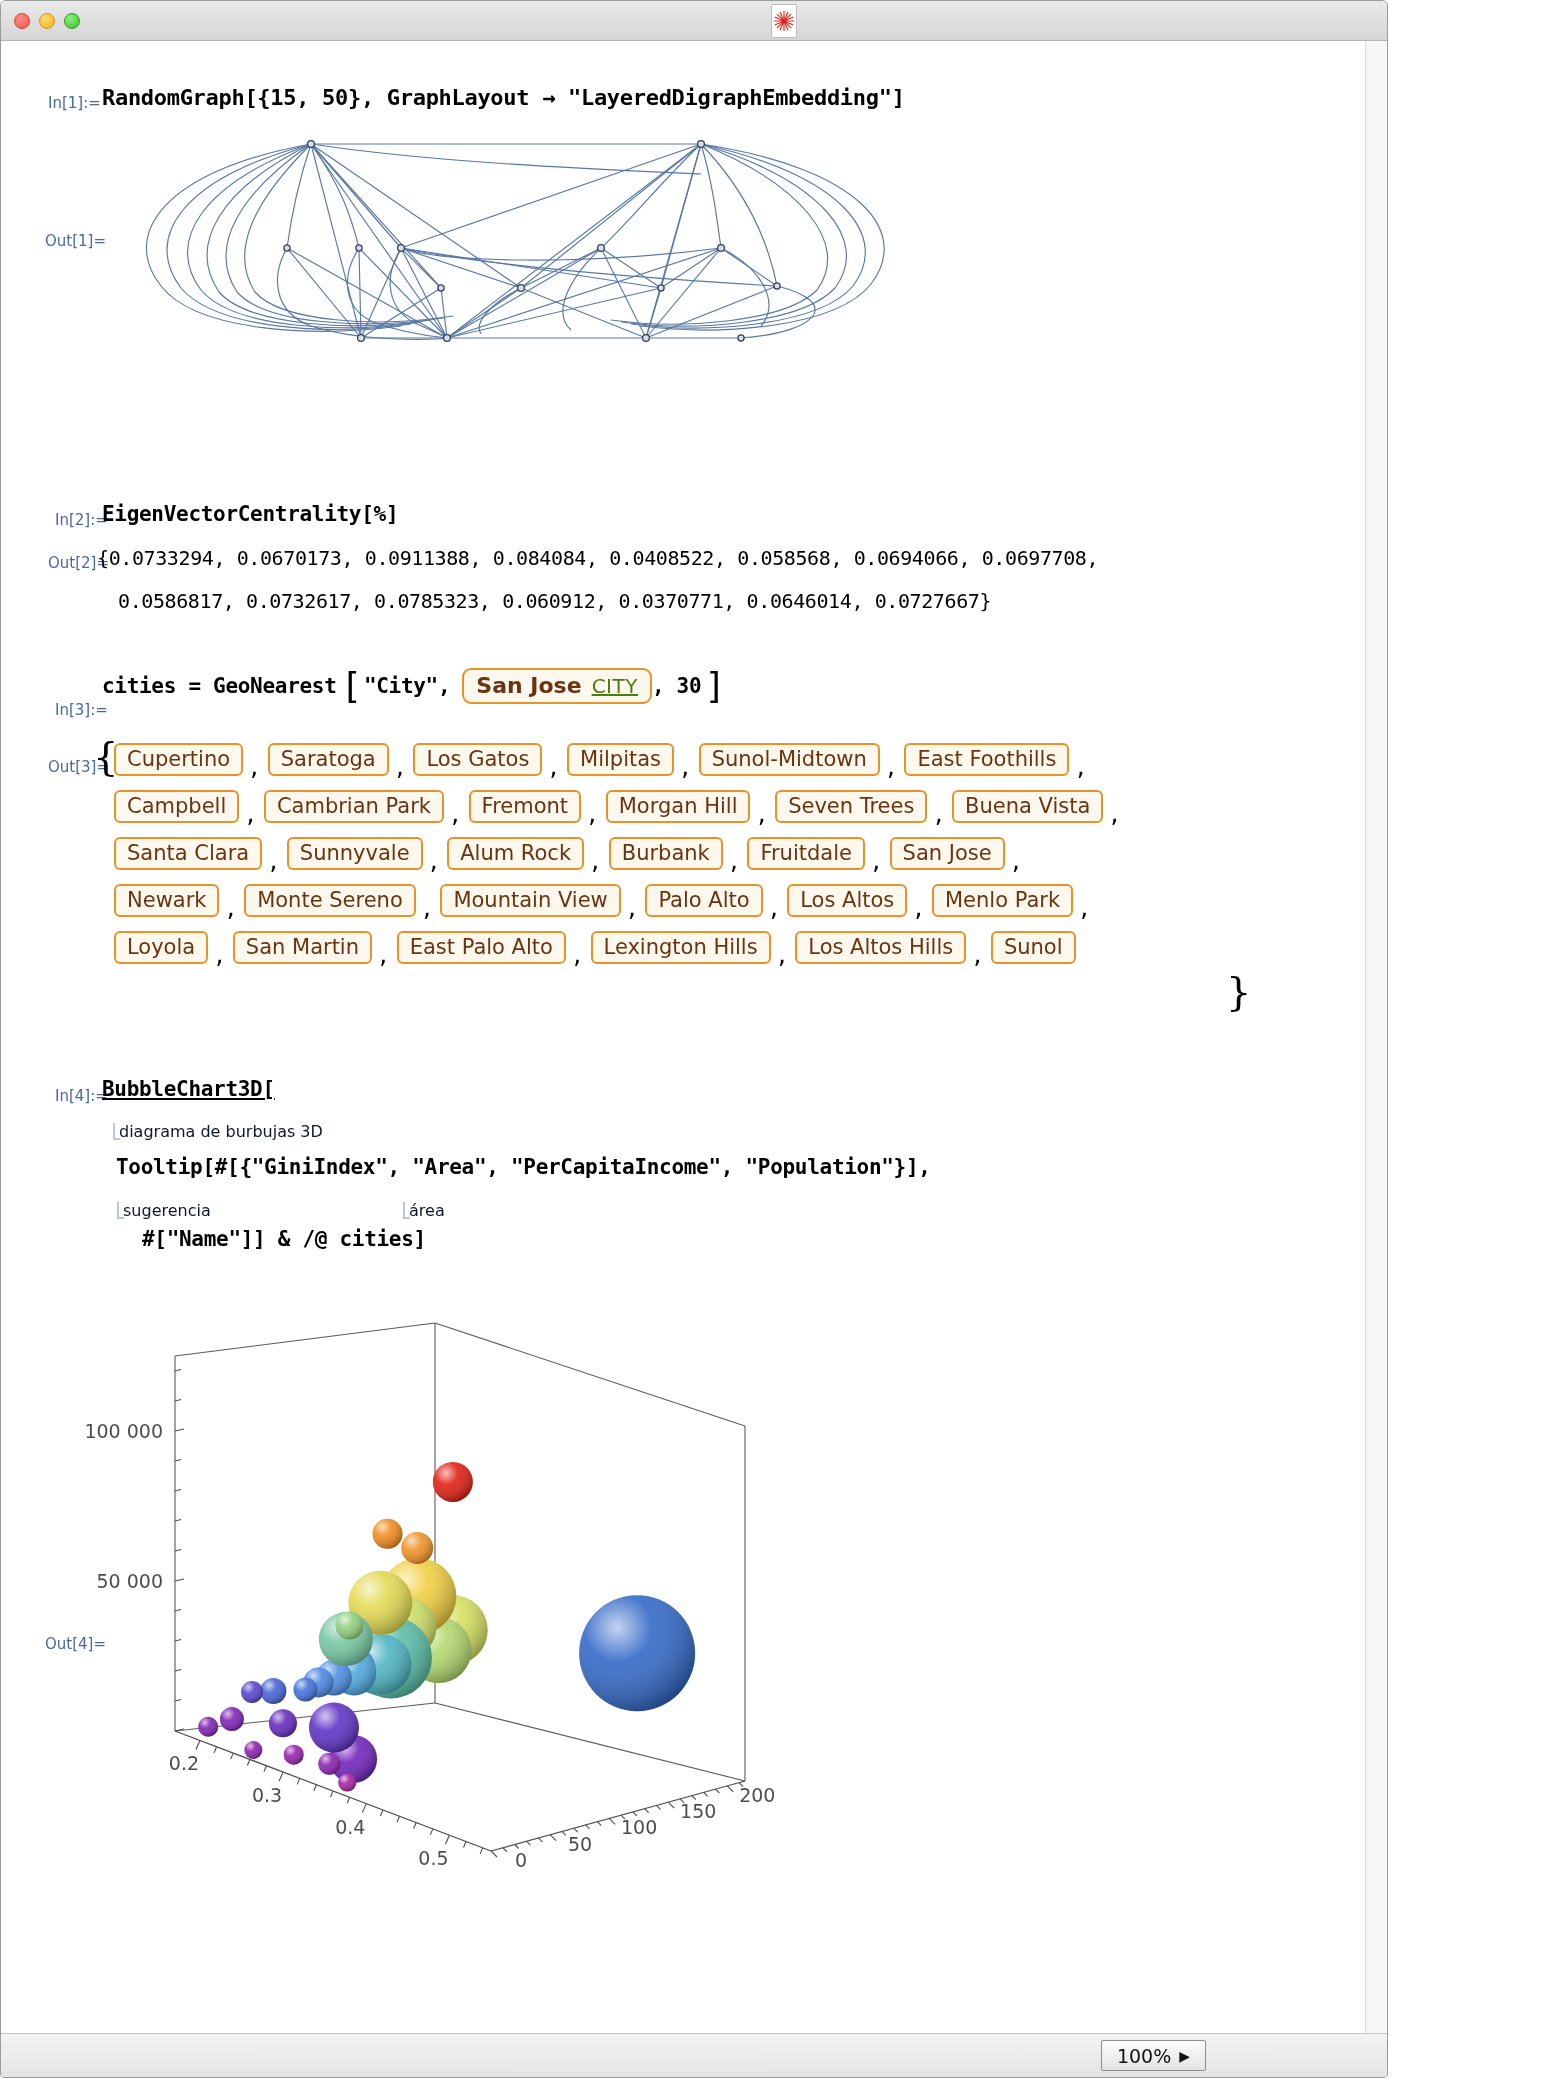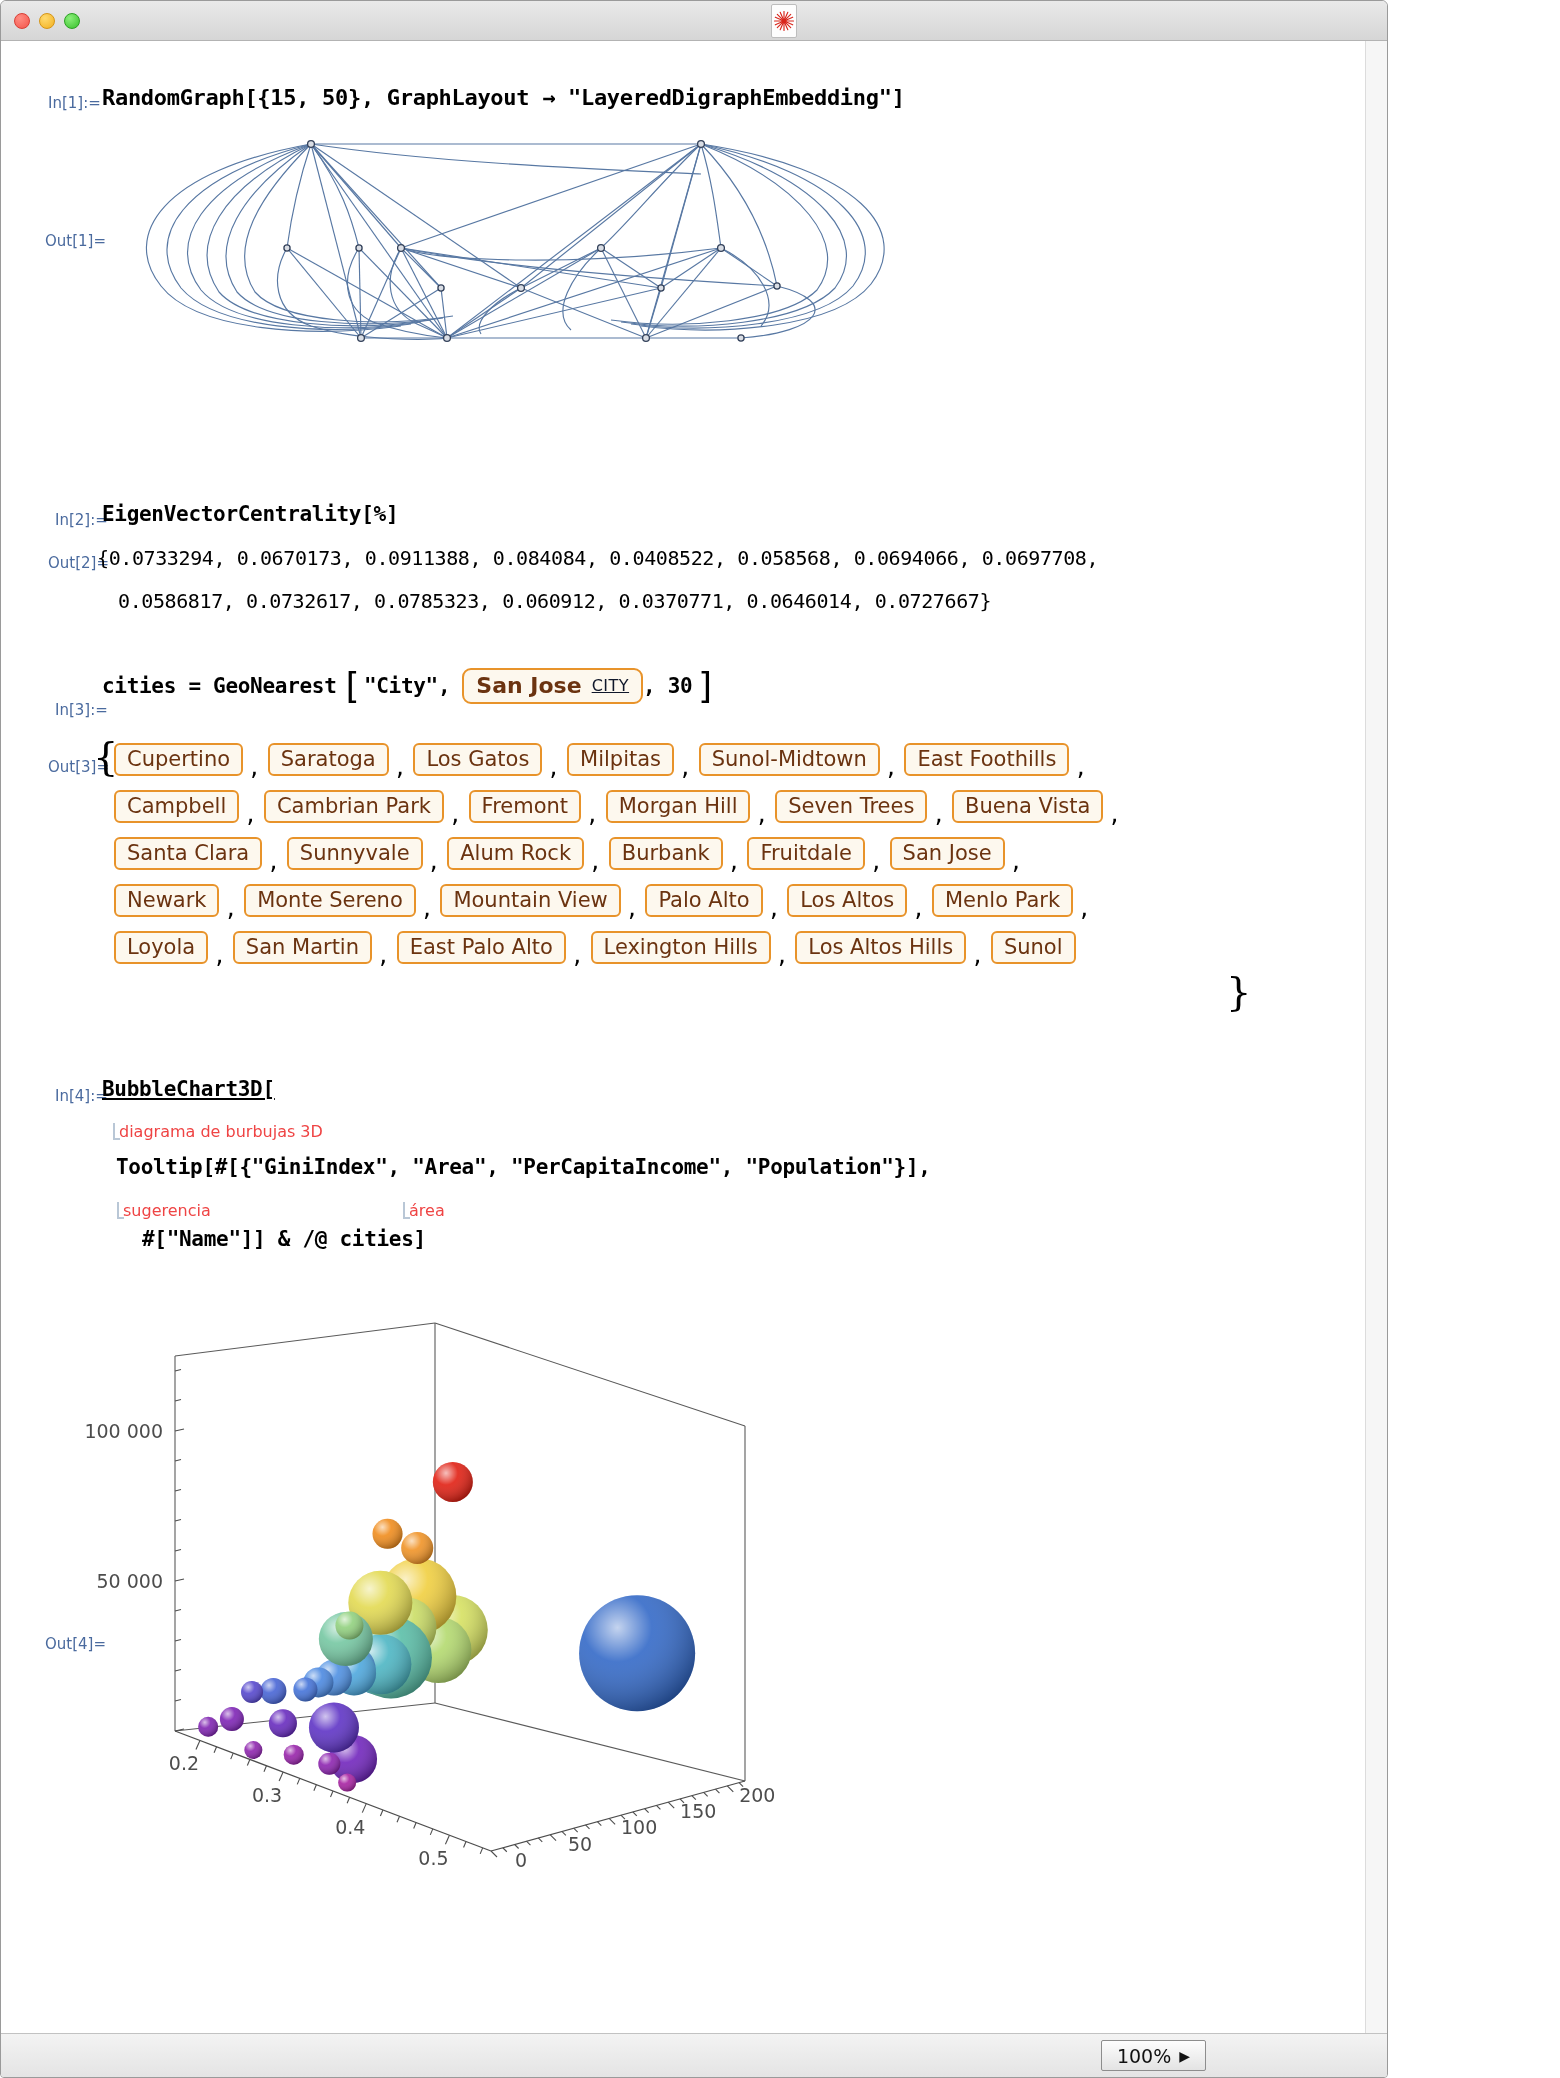--- a/index.html
+++ b/index.html
@@ -96,21 +96,21 @@
     font-family: "DejaVu Sans Mono", monospace;
     font-size: 20px;
     color: #000;
     white-space: pre;
     letter-spacing: -0.4px;
   }
   .hint {
     position: absolute;
     font-family: "DejaVu Sans", sans-serif;
     font-size: 16px;
-    color: #ef4444;
+    color: #0f172a;
     white-space: nowrap;
   }
   .hint::before {
     content: "";
     position: absolute; left: -6px; top: 1px;
     width: 5px; height: 15px;
     border-left: 2px solid #b9c7d6;
     border-bottom: 2px solid #b9c7d6;
   }
 
@@ -122,21 +122,21 @@
     border-radius: 9px;
     padding: 3px 12px 4px 12px;
     vertical-align: middle;
   }
   .entity .ename {
     font-family: "DejaVu Sans", sans-serif;
     font-size: 22px; font-weight: bold; color: #6b3310;
   }
   .entity .etype {
     font-family: "DejaVu Sans", sans-serif;
-    font-size: 16px; color: #0f172a; letter-spacing: 0.5px; text-decoration: underline;
+    font-size: 20px; color: #4d7c0f; letter-spacing: 0.5px; text-decoration: underline;
   }
 
   
   #city-list {
     position: absolute;
     left: 113px; top: 695px;
     width: 1020px;
   }
   .chip-row { display: flex; align-items: center; height: 47px; }
   .chip {

